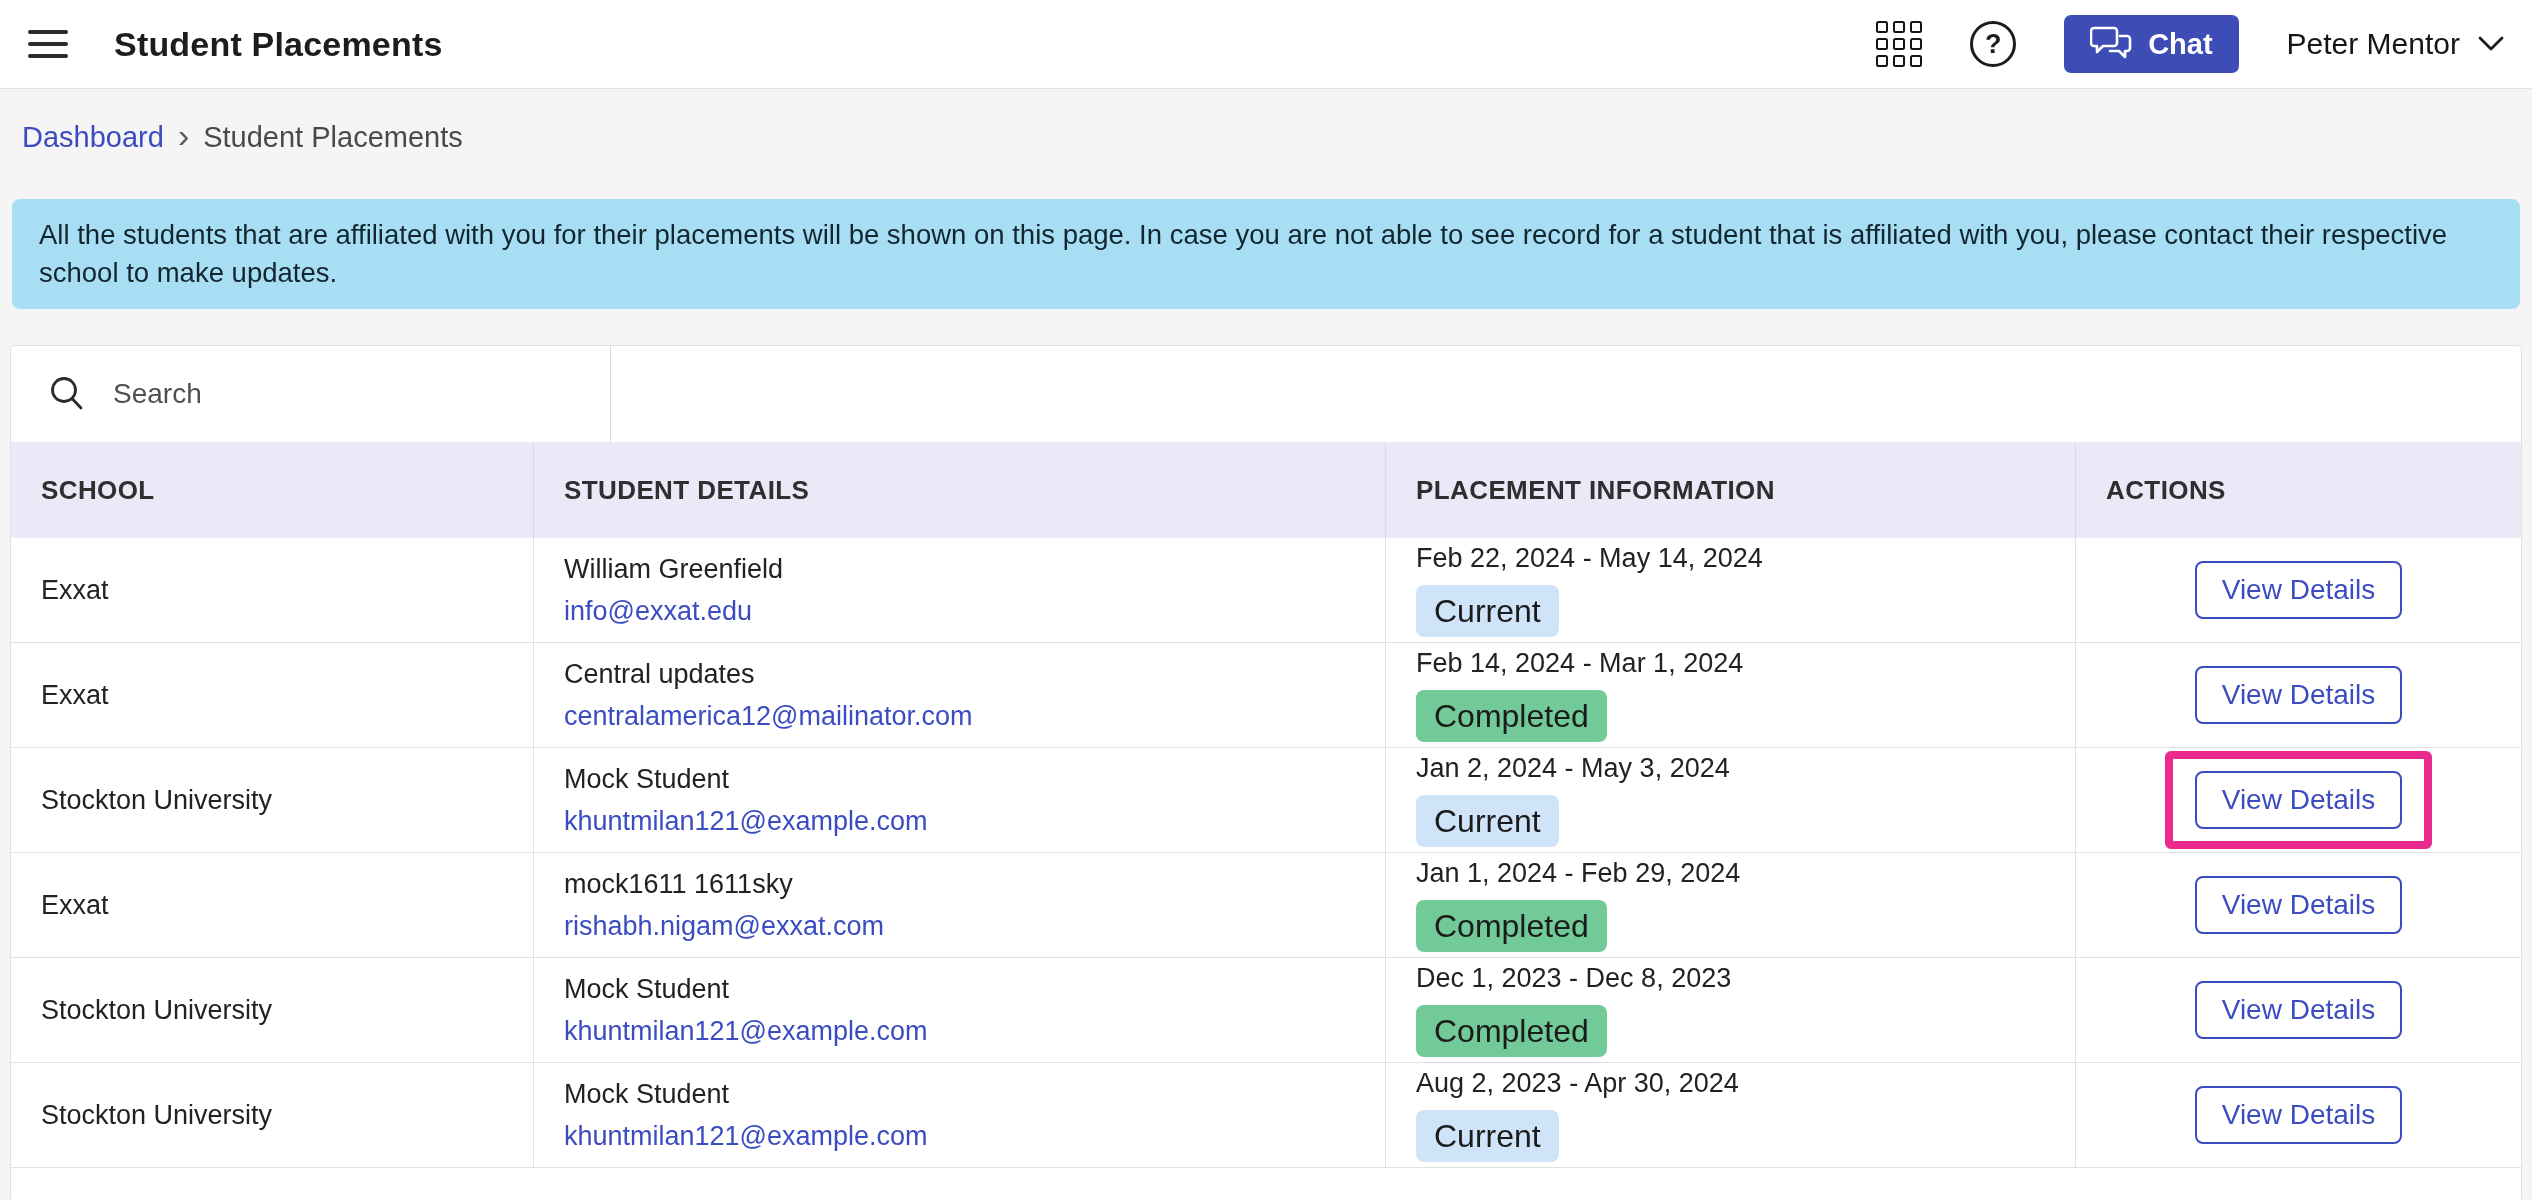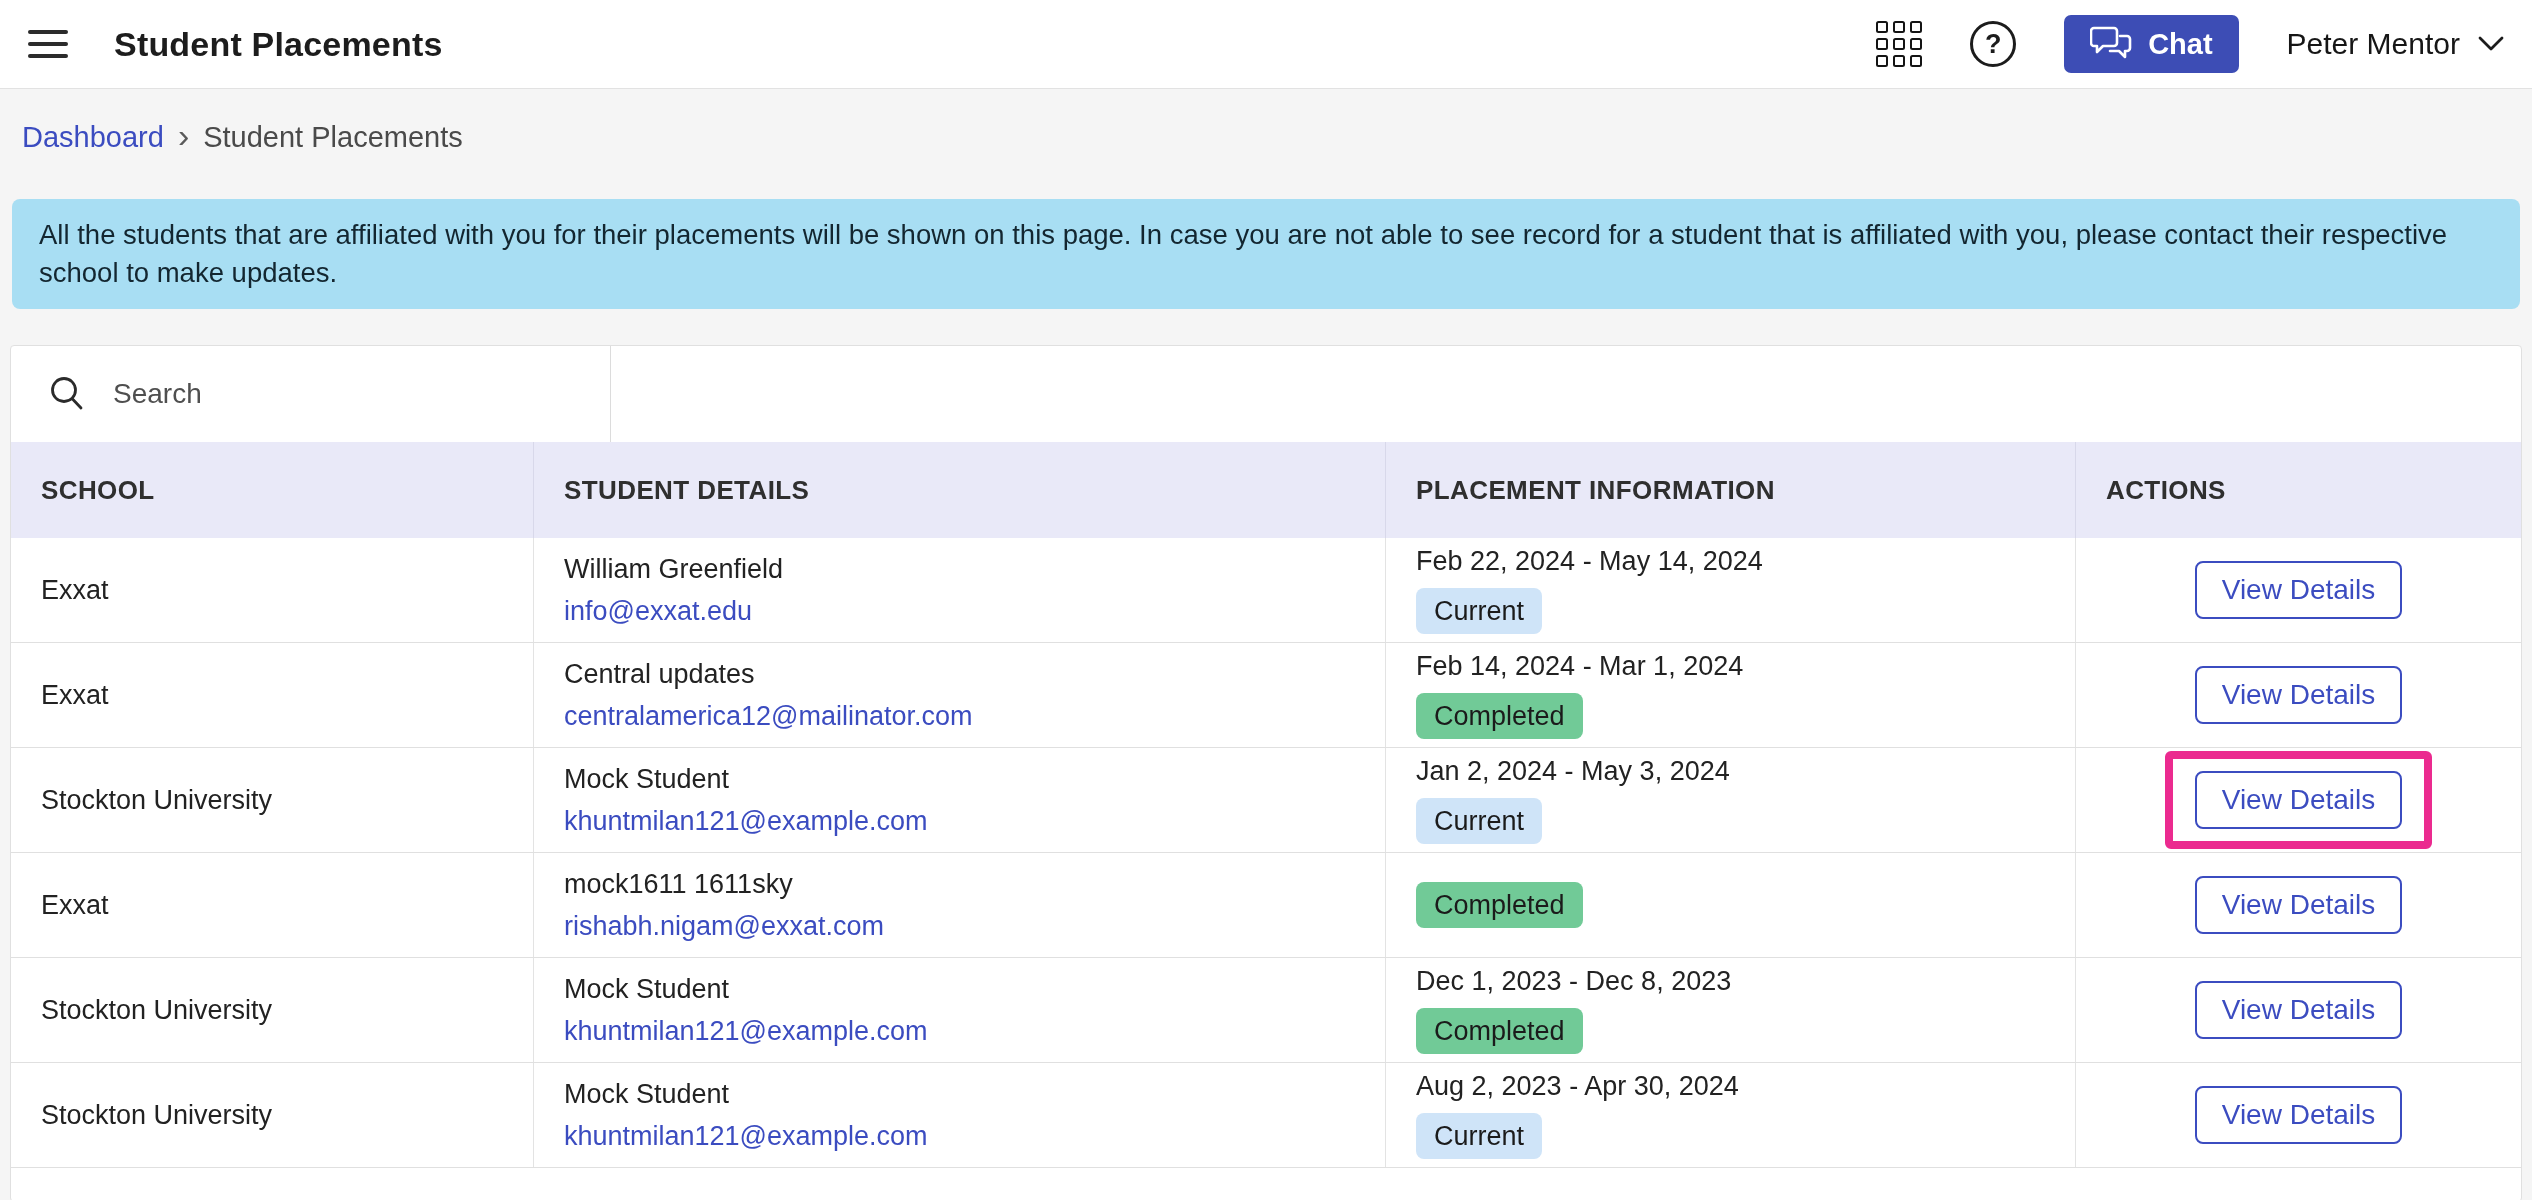--- a/index.html
+++ b/index.html
@@ -73,21 +73,21 @@
   .thead .hcell:last-child { border-right:none; }
   .trow { height:105px; border-bottom:1px solid #e0e0e0; background:#ffffff; }
   .cell {
     display:flex; flex-direction:column; justify-content:center;
     padding-left:30px; border-right:1px solid #e3e3e3; gap:11px;
   }
   .cell:last-child { border-right:none; }
   .school-name, .student-name, .dates { font-size:27px; color:#222222; }
   .student-email { font-size:27px; color:#3b4cc0; text-decoration:none; }
   .badge {
-    align-self:flex-start; font-size:27px; color:#1b1b1b;
+    align-self:flex-start; font-size:32px; color:#1b1b1b;
     padding:7px 18px; border-radius:8px; line-height:1.2;
   }
   .badge-current { background:#cfe4f8; }
   .badge-completed { background:#71ca97; }
   .cell-actions { align-items:center; justify-content:center; padding-left:0; }
   .hl-wrap { border:8px solid transparent; border-radius:6px; padding:12px 22px; }
   .hl-wrap.hl-on { border-color:#eb2a8f; }
   .view-btn {
     background:#ffffff; border:2px solid #3b4cc0; color:#3b4cc0;
     border-radius:8px; font-size:28px; font-weight:500; padding:11px 25px;
@@ -227,20 +227,21 @@
 
   <div class="trow">
     <div class="cell">
       <span class="school-name">Exxat</span>
     </div>
     <div class="cell">
       <span class="student-name">mock1611 1611sky</span>
       <a href="#" class="student-email">rishabh.nigam@exxat.com</a>
     </div>
     <div class="cell">
+      <span class="dates">Jan 1, 2024 - Feb 29, 2024</span>
       <span class="badge badge-completed">Completed</span>
     </div>
     <div class="cell cell-actions">
       <span class="hl-wrap">
         <button class="view-btn">View Details</button>
       </span>
     </div>
   </div>
 
   <div class="trow">

